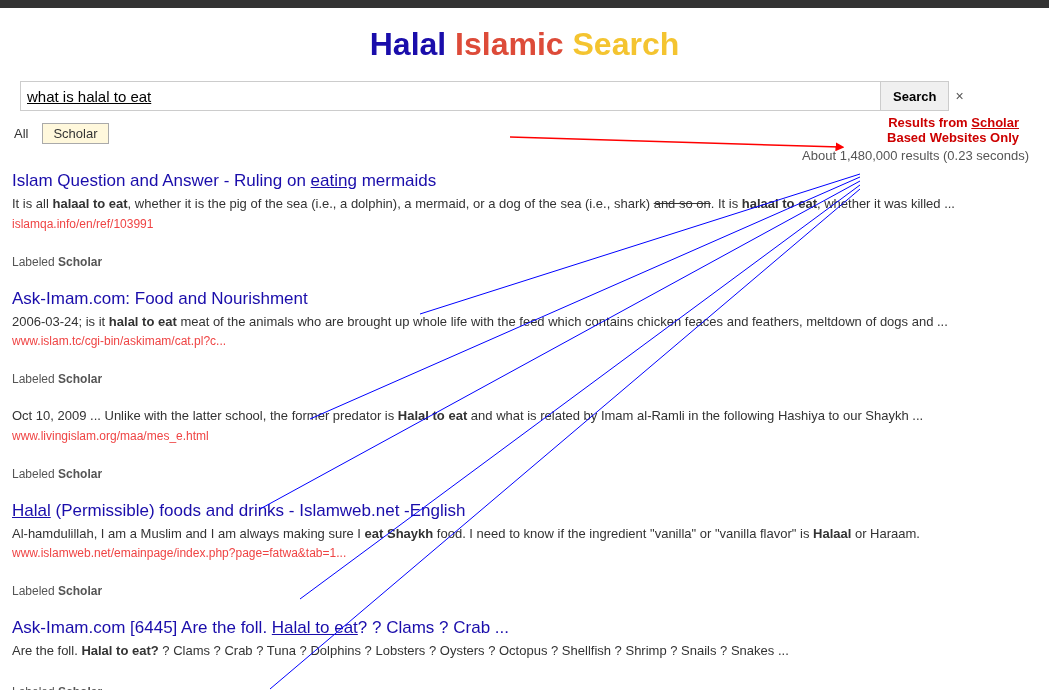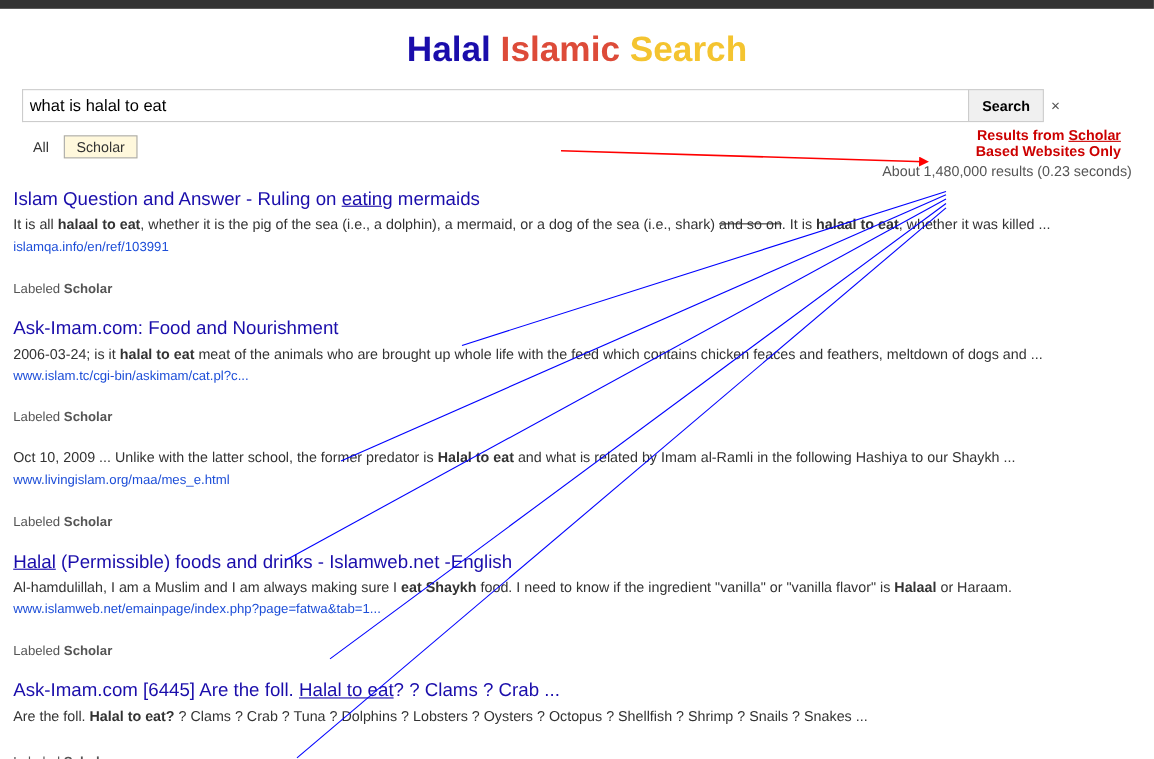--- a/index.html
+++ b/index.html
@@ -16,20 +16,21 @@
     .search-bar { display: flex; align-items: center; padding: 8px 20px; }
     .search-bar input {
       flex: 1;
       max-width: 860px;
       height: 30px;
       border: 1px solid #ccc;
       padding: 0 6px;
       font-size: 15px;
       outline: none;
       border-right: none;
+      text-decoration: underline;
     }
     .search-bar button {
       height: 30px;
       padding: 0 12px;
       background: #f0f0f0;
       border: 1px solid #ccc;
       cursor: pointer;
       font-size: 13px;
       font-weight: bold;
     }
@@ -71,21 +72,21 @@
     .result-item { margin-bottom: 20px; }
     .result-title a {
       font-size: 17px;
       color: #1a0dab;
       text-decoration: none;
     }
     .result-title a u { text-decoration: underline; }
     .result-snippet { font-size: 13px; color: #333; margin: 3px 0; line-height: 1.5; }
     .result-snippet b { font-weight: bold; }
     .result-snippet s { text-decoration: line-through; }
-    .result-url { color: #1d4ed8; font-size: 12px; margin-bottom: 1px; }
+    .result-url { color: #ef4444; font-size: 12px; margin-bottom: 1px; }
     .result-label { font-size: 12px; color: #555; margin-top: 24px; }
     .result-label span { font-weight: bold; }
   </style>
 </head>
 <body>
 
 <div class="top-bar"></div>
 
 <div class="header">
   <h1>
@@ -96,21 +97,21 @@
     <span class="search">Search</span>
   </h1>
 </div>
 
 <div class="search-bar">
   <input type="text" value="what is halal to eat" style="">
   <button>Search</button>
   <span class="close-btn">×</span>
 </div>
 
-<div style="position:relative; padding: 4px 20px 0;">
+<div style="position:relative; padding: 4px 4px 0;">
   <div style="display:flex; align-items:center; gap:4px;">
     <span class="tab">All</span>
     <span class="tab tab-scholar">Scholar</span>
   </div>
 
   <div class="scholar-note">
     <div>
       <span>Results from</span>
       <span class="underline">Scholar</span>
     </div>

